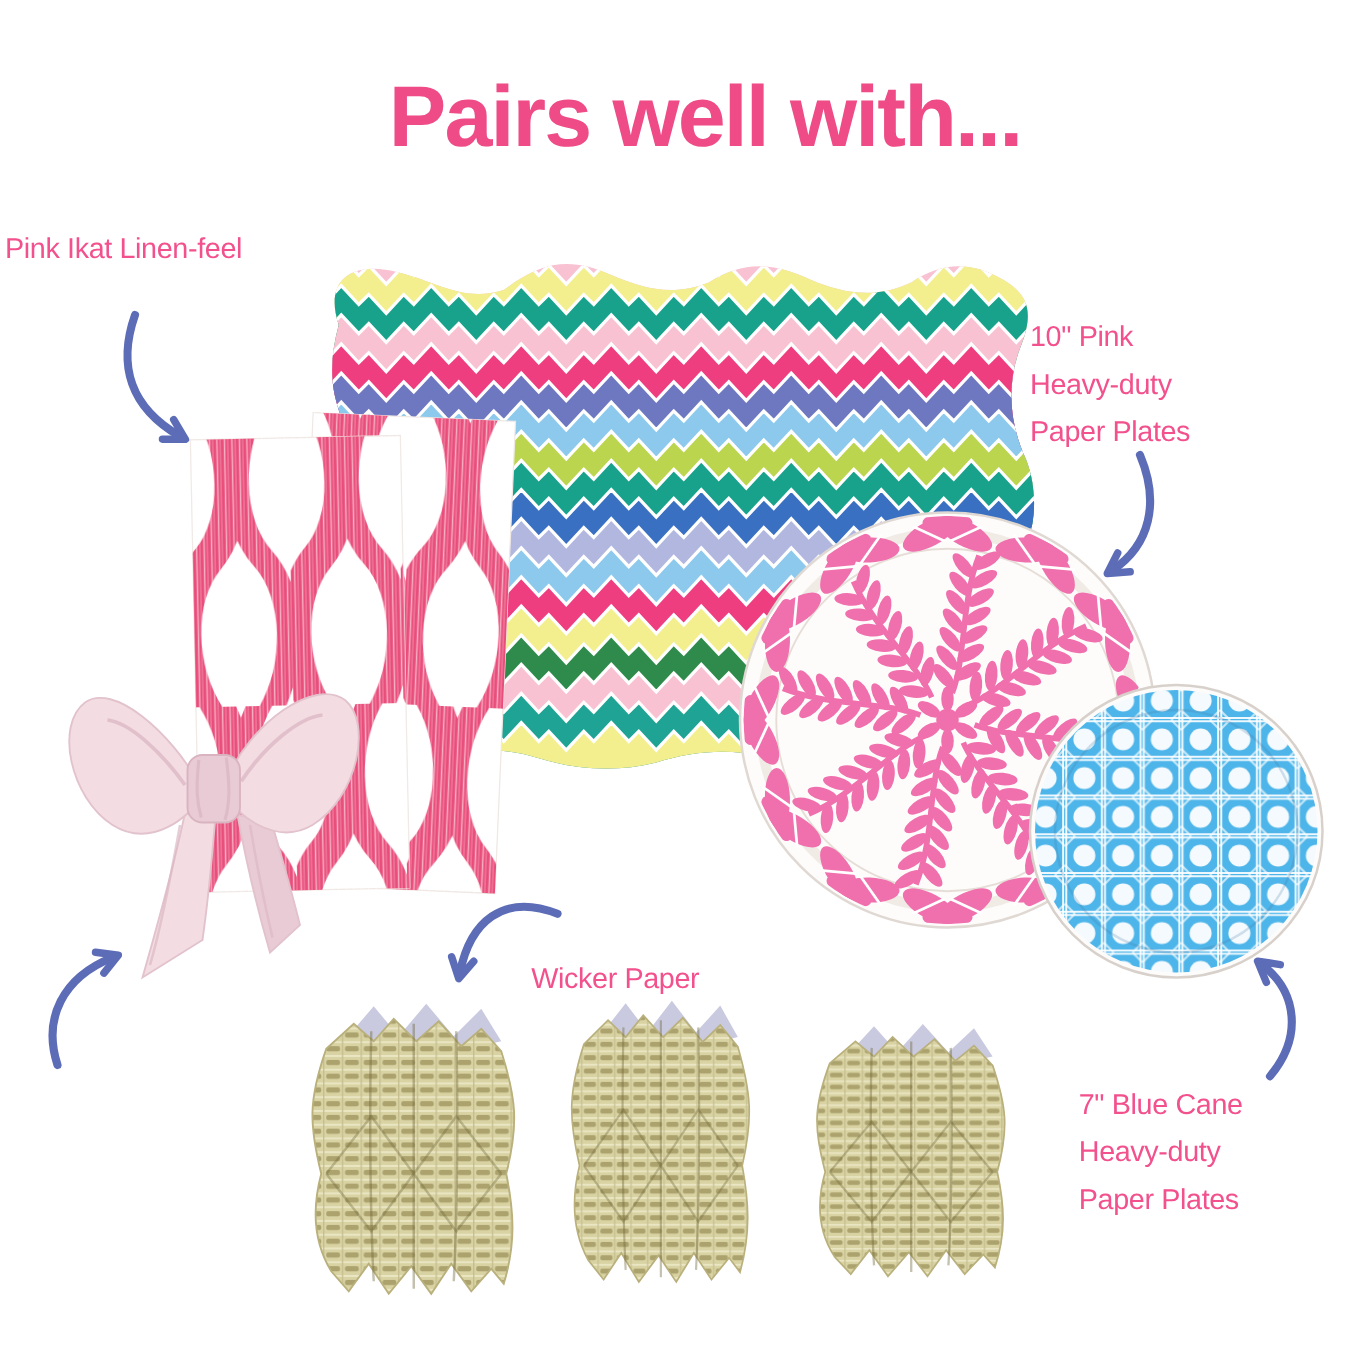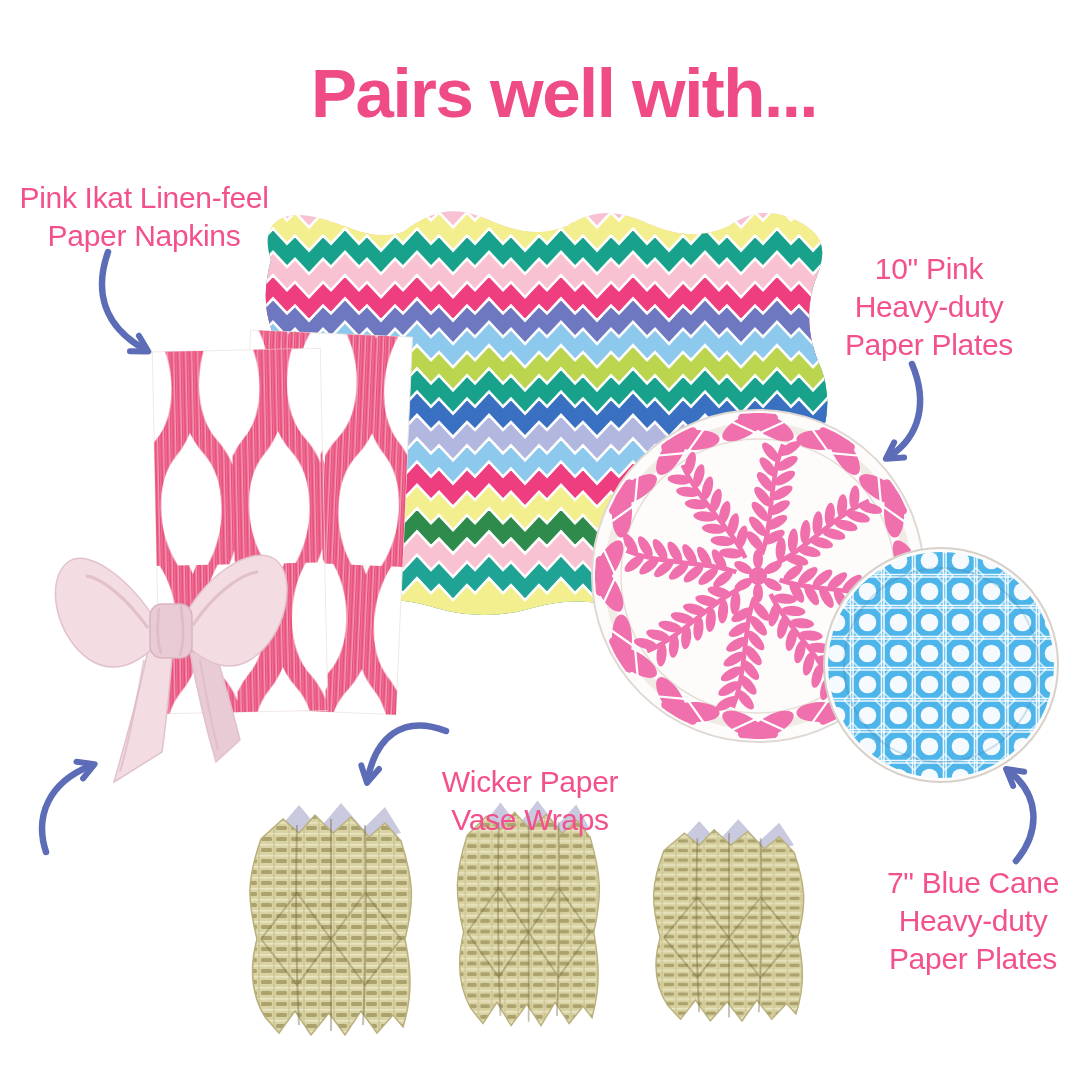--- a/index.html
+++ b/index.html
@@ -6,22 +6,22 @@
   .stage{
     position:relative;width:1080px;height:1080px;background:var(--bg,#fff);
     overflow:hidden;font-family:"Liberation Sans", sans-serif;
   }
   .abs{position:absolute;}
   .title{
     position:absolute;left:0;right:0;top:54px;margin:0;text-align:center;
     font-size:69px;font-weight:700;letter-spacing:-1.5px;color:var(--title-pink,#ee4b87);padding-left:48px;
   }
   .plabel{
-    position:absolute;text-align:center;color:var(--label-pink,#f2518d);
-    font-size:30px;line-height:38px;font-weight:400;letter-spacing:-0.3px;
+    position:absolute;text-align:left;color:var(--label-pink,#f2518d);
+    font-size:23px;line-height:38px;font-weight:400;letter-spacing:-0.3px;
   }
   .plabel span{display:block;white-space:nowrap;}
   #arrows{position:absolute;left:0;top:0;pointer-events:none;}
   .arrow-path{fill:none;stroke-width:6.5;stroke-linecap:round;}
 </style>
 </head>
 <body>
 
 <div class="stage">
 
@@ -378,35 +378,33 @@
     </defs>
     <use href="#vase" transform="translate(20,4)"></use>
     <use href="#vase" transform="translate(228,2) scale(0.88,0.97)"></use>
     <use href="#vase" transform="translate(424,22) scale(0.93,0.87)"></use>
   </svg>
 
   <h1 class="title">Pairs well with...</h1>
 
   <div class="plabel" style="left:4px;top:179px;width:280px;">
     <span>Pink Ikat Linen-feel</span>
-    <span>Paper Napkins</span>
   </div>
 
   <div class="plabel" style="left:824px;top:250px;width:210px;">
     <span>10" Pink</span>
     <span>Heavy-duty</span>
     <span>Paper Plates</span>
   </div>
 
   <div class="plabel" style="left:8px;top:838px;width:232px;">
   </div>
 
   <div class="plabel" style="left:425px;top:763px;width:210px;">
     <span>Wicker Paper</span>
-    <span>Vase Wraps</span>
   </div>
 
   <div class="plabel" style="left:863px;top:864px;width:220px;">
     <span>7" Blue Cane</span>
     <span>Heavy-duty</span>
     <span>Paper Plates</span>
   </div>
 
   <svg id="arrows" width="1080" height="1080" viewBox="0 0 1080 1080">
     <defs>

